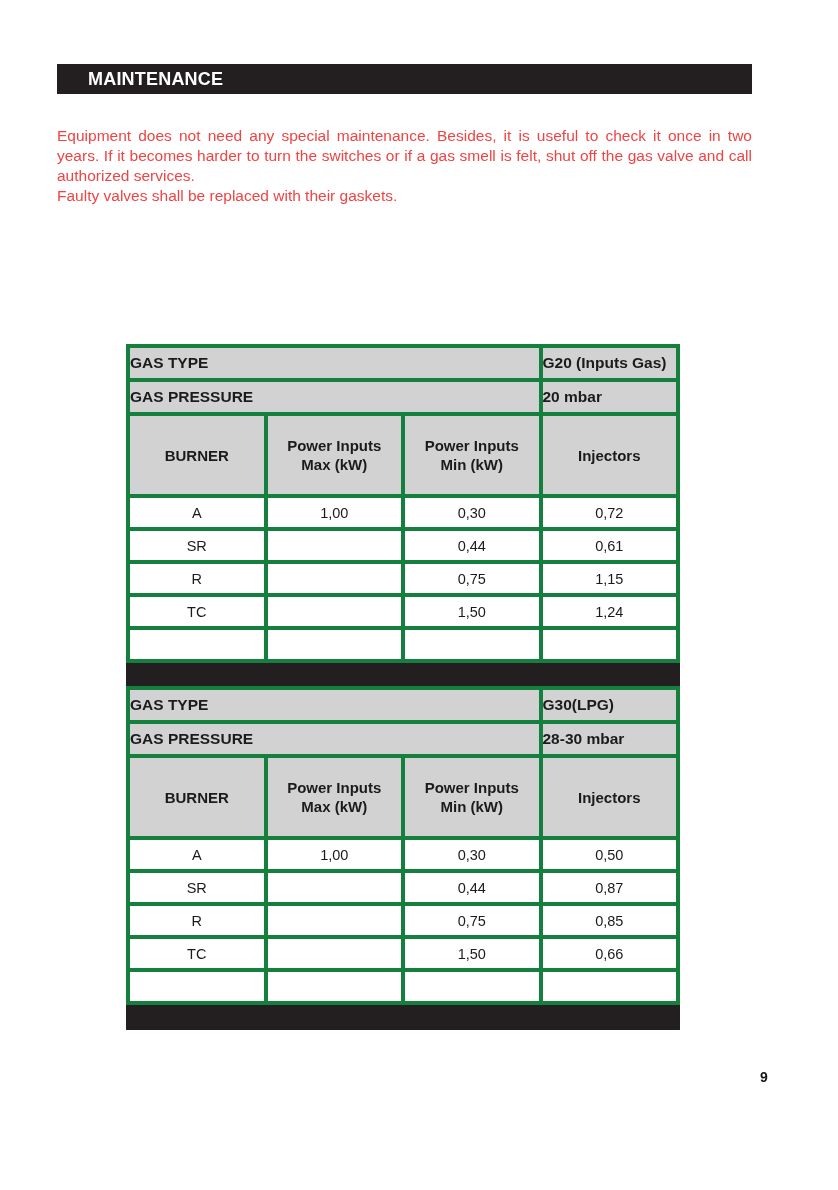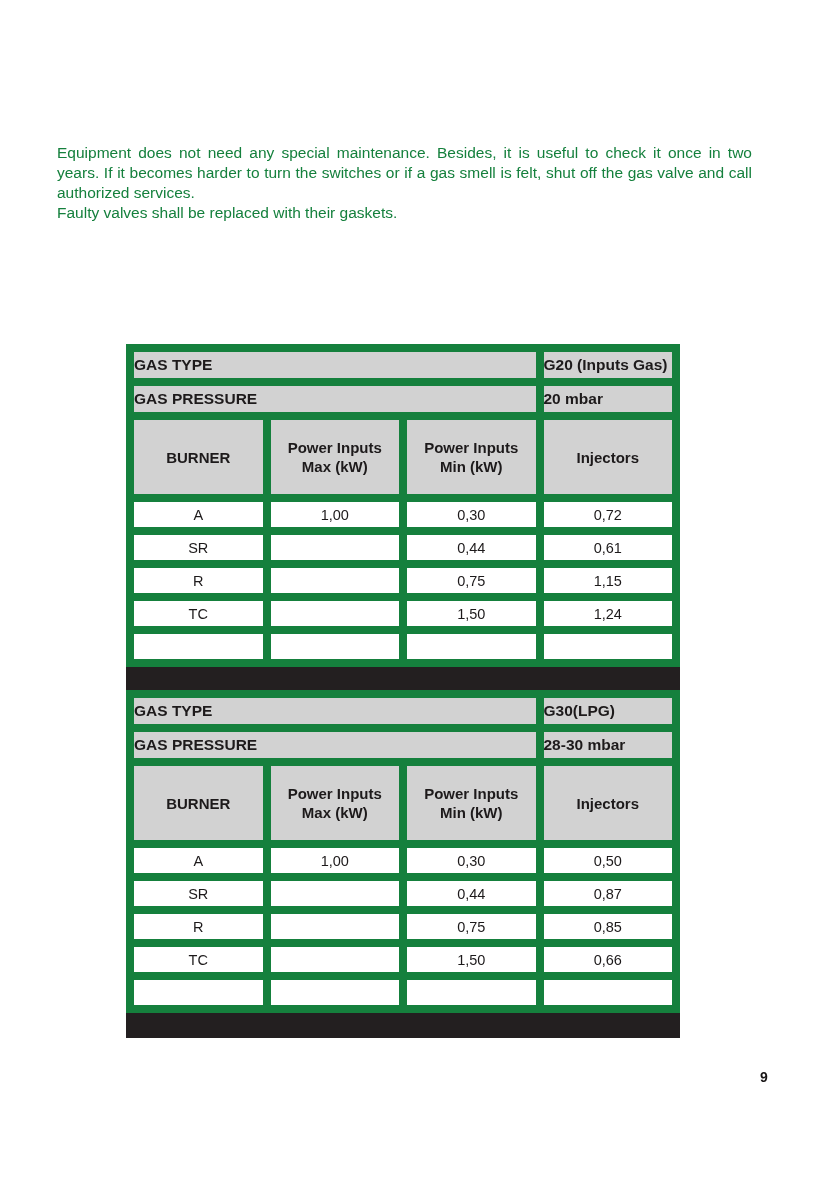--- a/index.html
+++ b/index.html
@@ -28,46 +28,46 @@
     align-items: center;
     box-sizing: border-box;
     padding-left: 31px;
     font-size: 18px;
     font-weight: bold;
     letter-spacing: 0.2px;
   }
   .body-text {
     position: absolute;
     left: 57px;
-    top: 143px;
+    top: 126px;
     width: 695px;
     font-size: 15.5px;
     line-height: 20px;
-    color: #15803d;
+    color: #ef4444;
   }
   .body-text p {
     margin: 0;
   }
   .para-justify {
     text-align: justify;
   }
   .tables-wrap {
     position: absolute;
     left: 126px;
     top: 344px;
     width: 554px;
   }
   table.gas-table {
     width: 100%;
     border-collapse: collapse;
     table-layout: fixed;
     border: 3px solid #231f20;
   }
   table.gas-table td {
-    border: 8px solid #15803d;
+    border: 4px solid #15803d;
     vertical-align: middle;
     padding: 0;
     box-sizing: border-box;
     overflow: hidden;
   }
   tr.meta-row { height: 34px; }
   tr.meta-row td {
     background: #d2d2d2;
     font-weight: bold;
     font-size: 15.5px;
@@ -104,20 +104,23 @@
     font-size: 14px;
     font-weight: bold;
     color: #171415;
   }
 </style>
 </head>
 <body>
 
 <div class="page">
 
+  <div class="title-bar">
+    <span>MAINTENANCE</span>
+  </div>
 
   <div class="body-text">
     <p class="para-justify">Equipment does not need any special maintenance. Besides, it is useful to check it once in two years. If it becomes harder to turn the switches or if a gas smell is felt, shut off the gas valve and call authorized services.</p>
     <p>Faulty valves shall be replaced with their gaskets.</p>
   </div>
 
   <div class="tables-wrap">
 
     <table class="gas-table">
       <colgroup>

